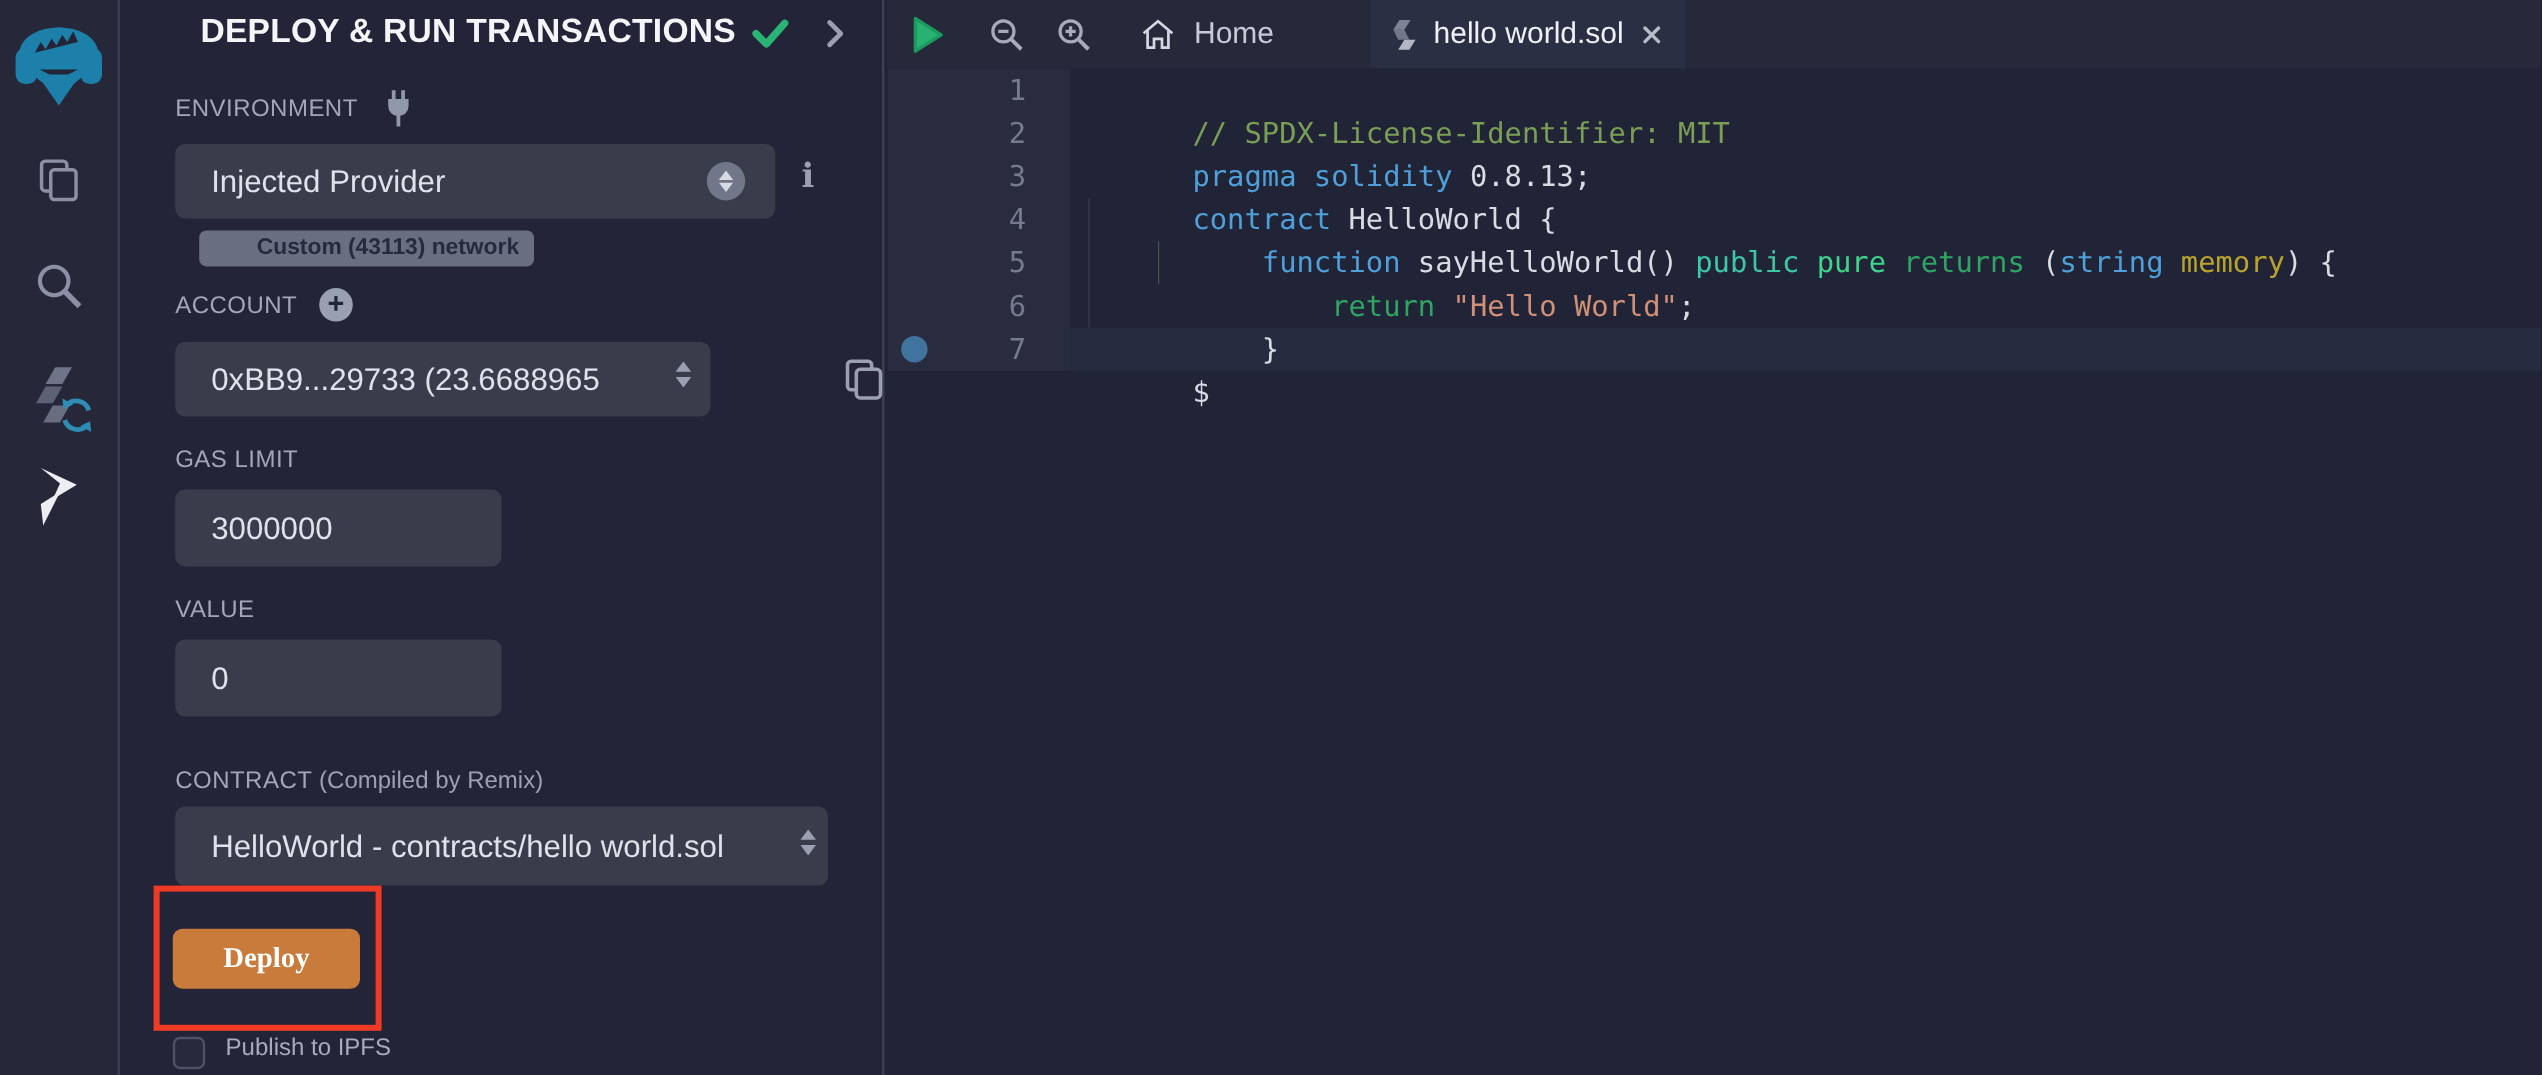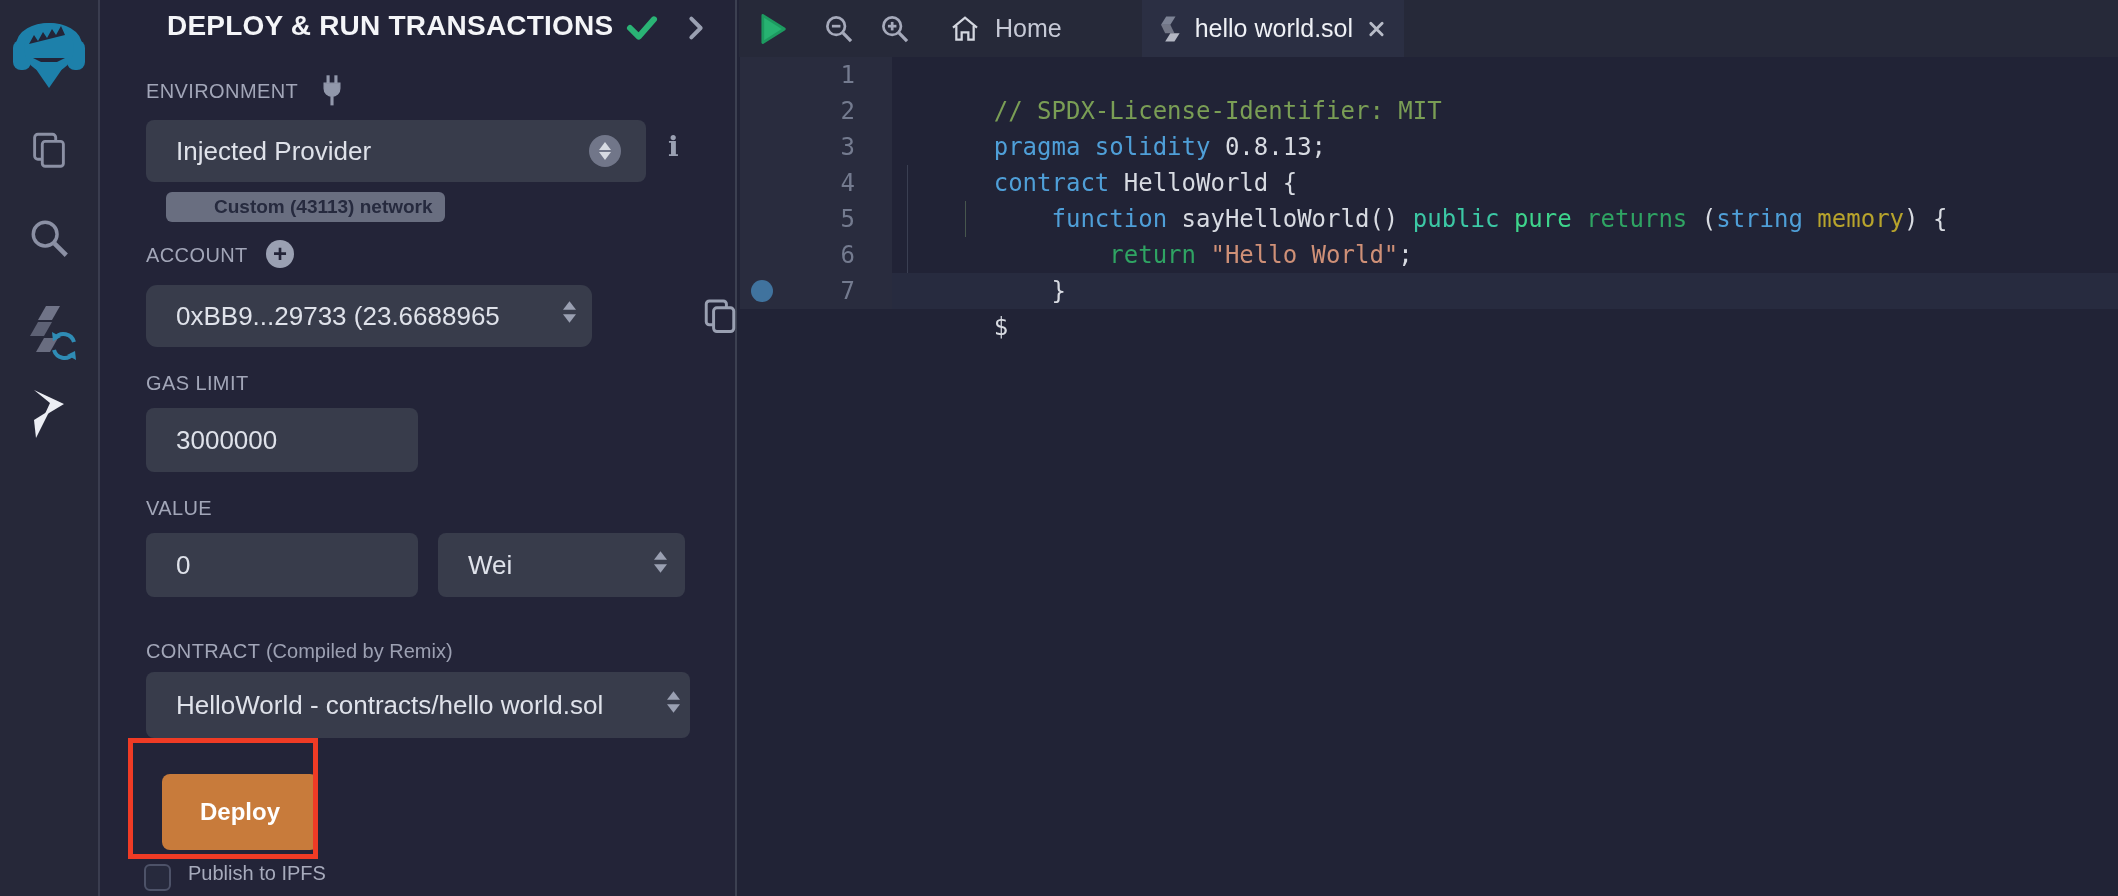--- a/index.html
+++ b/index.html
@@ -134,21 +134,21 @@
         <svg width="12" height="8" viewBox="0 0 12 8">
             <path d="M0 0 L12 0 L6 8 Z" fill="#d7dae2"></path>
           </svg>
       </div>
     </div>
     <div class="info-i" style="left:568px; top:130px;">i</div>
     <div class="badge" style="left:66px; top:192px;padding-left:48px;">Custom (43113) network</div>
 
     <div class="lbl" style="left:46px; top:244px;">ACCOUNT</div>
     <div class="plus-circle" style="left:166px; top:240px;">+</div>
-    <div class="sel" style="left:46px; top:285px; width:446px; height:62px;border-radius:11px;">
+    <div class="sel" style="left:46px; top:285px; width:446px; height:62px;">
       <span>0xBB9...29733 (23.6688965</span>
       <div class="stepper" style="right:16px; top:16px; position:absolute;">
         <svg width="13" height="9" viewBox="0 0 12 8">
             <path d="M6 0 L12 8 L0 8 Z" fill="#9aa0b2"></path>
           </svg>
         <svg width="13" height="9" viewBox="0 0 12 8">
             <path d="M0 0 L12 0 L6 8 Z" fill="#9aa0b2"></path>
           </svg>
       </div>
     </div>
@@ -165,49 +165,38 @@
 
     <div class="lbl" style="left:46px; top:372px;">GAS LIMIT</div>
     <div class="inp" style="left:46px; top:408px; width:272px; height:64px;">
       <span>3000000</span>
     </div>
 
     <div class="lbl" style="left:46px; top:497px;">VALUE</div>
     <div class="inp" style="left:46px; top:533px; width:272px; height:64px;">
       <span>0</span>
     </div>
-    <div class="sel" style="left:338px; top:533px; width:247px; height:64px;">
-      <span>Wei</span>
-      <div class="stepper" style="right:18px; top:18px; position:absolute;">
-        <svg width="13" height="9" viewBox="0 0 12 8">
-            <path d="M6 0 L12 8 L0 8 Z" fill="#9aa0b2"></path>
-          </svg>
-        <svg width="13" height="9" viewBox="0 0 12 8">
-            <path d="M0 0 L12 0 L6 8 Z" fill="#9aa0b2"></path>
-          </svg>
-      </div>
-    </div>
 
     <div class="lbl" style="left:46px; top:640px;">
       <span>CONTRACT</span>
       <span style="letter-spacing:0; color:#9ca0b2;">(Compiled by Remix)</span>
     </div>
     <div class="sel" style="left:46px; top:672px; width:544px; height:66px;">
       <span>HelloWorld - contracts/hello world.sol</span>
       <div class="stepper" style="right:10px; top:19px; position:absolute; background:#383c4b; padding-left:4px;">
         <svg width="13" height="9" viewBox="0 0 12 8">
             <path d="M6 0 L12 8 L0 8 Z" fill="#9aa0b2"></path>
           </svg>
         <svg width="13" height="9" viewBox="0 0 12 8">
             <path d="M0 0 L12 0 L6 8 Z" fill="#9aa0b2"></path>
           </svg>
       </div>
     </div>
 
-    <button class="deploy-btn" style="left:62px; top:774px; width:156px; height:76px;">Deploy</button>
+    <button class="deploy-btn" style="left:44px; top:774px; width:156px; height:50px;font-family:Liberation Serif, serif;">Deploy</button>
     <div class="red-box" style="left:28px; top:738px; width:190px; height:121px;"></div>
 
     <div class="checkbox" style="left:44px; top:864px;"></div>
     <div class="abs" style="left:88px; top:862px; font-size:20px; color:#a7abbc;">Publish to IPFS</div>
   </div>
 
   <div id="editor" class="abs">
     <div id="tabbar">
       <div class="toolbar-btn" style="left:12px; width:44px;">
         <svg width="32" height="34" viewBox="0 0 28 30">

